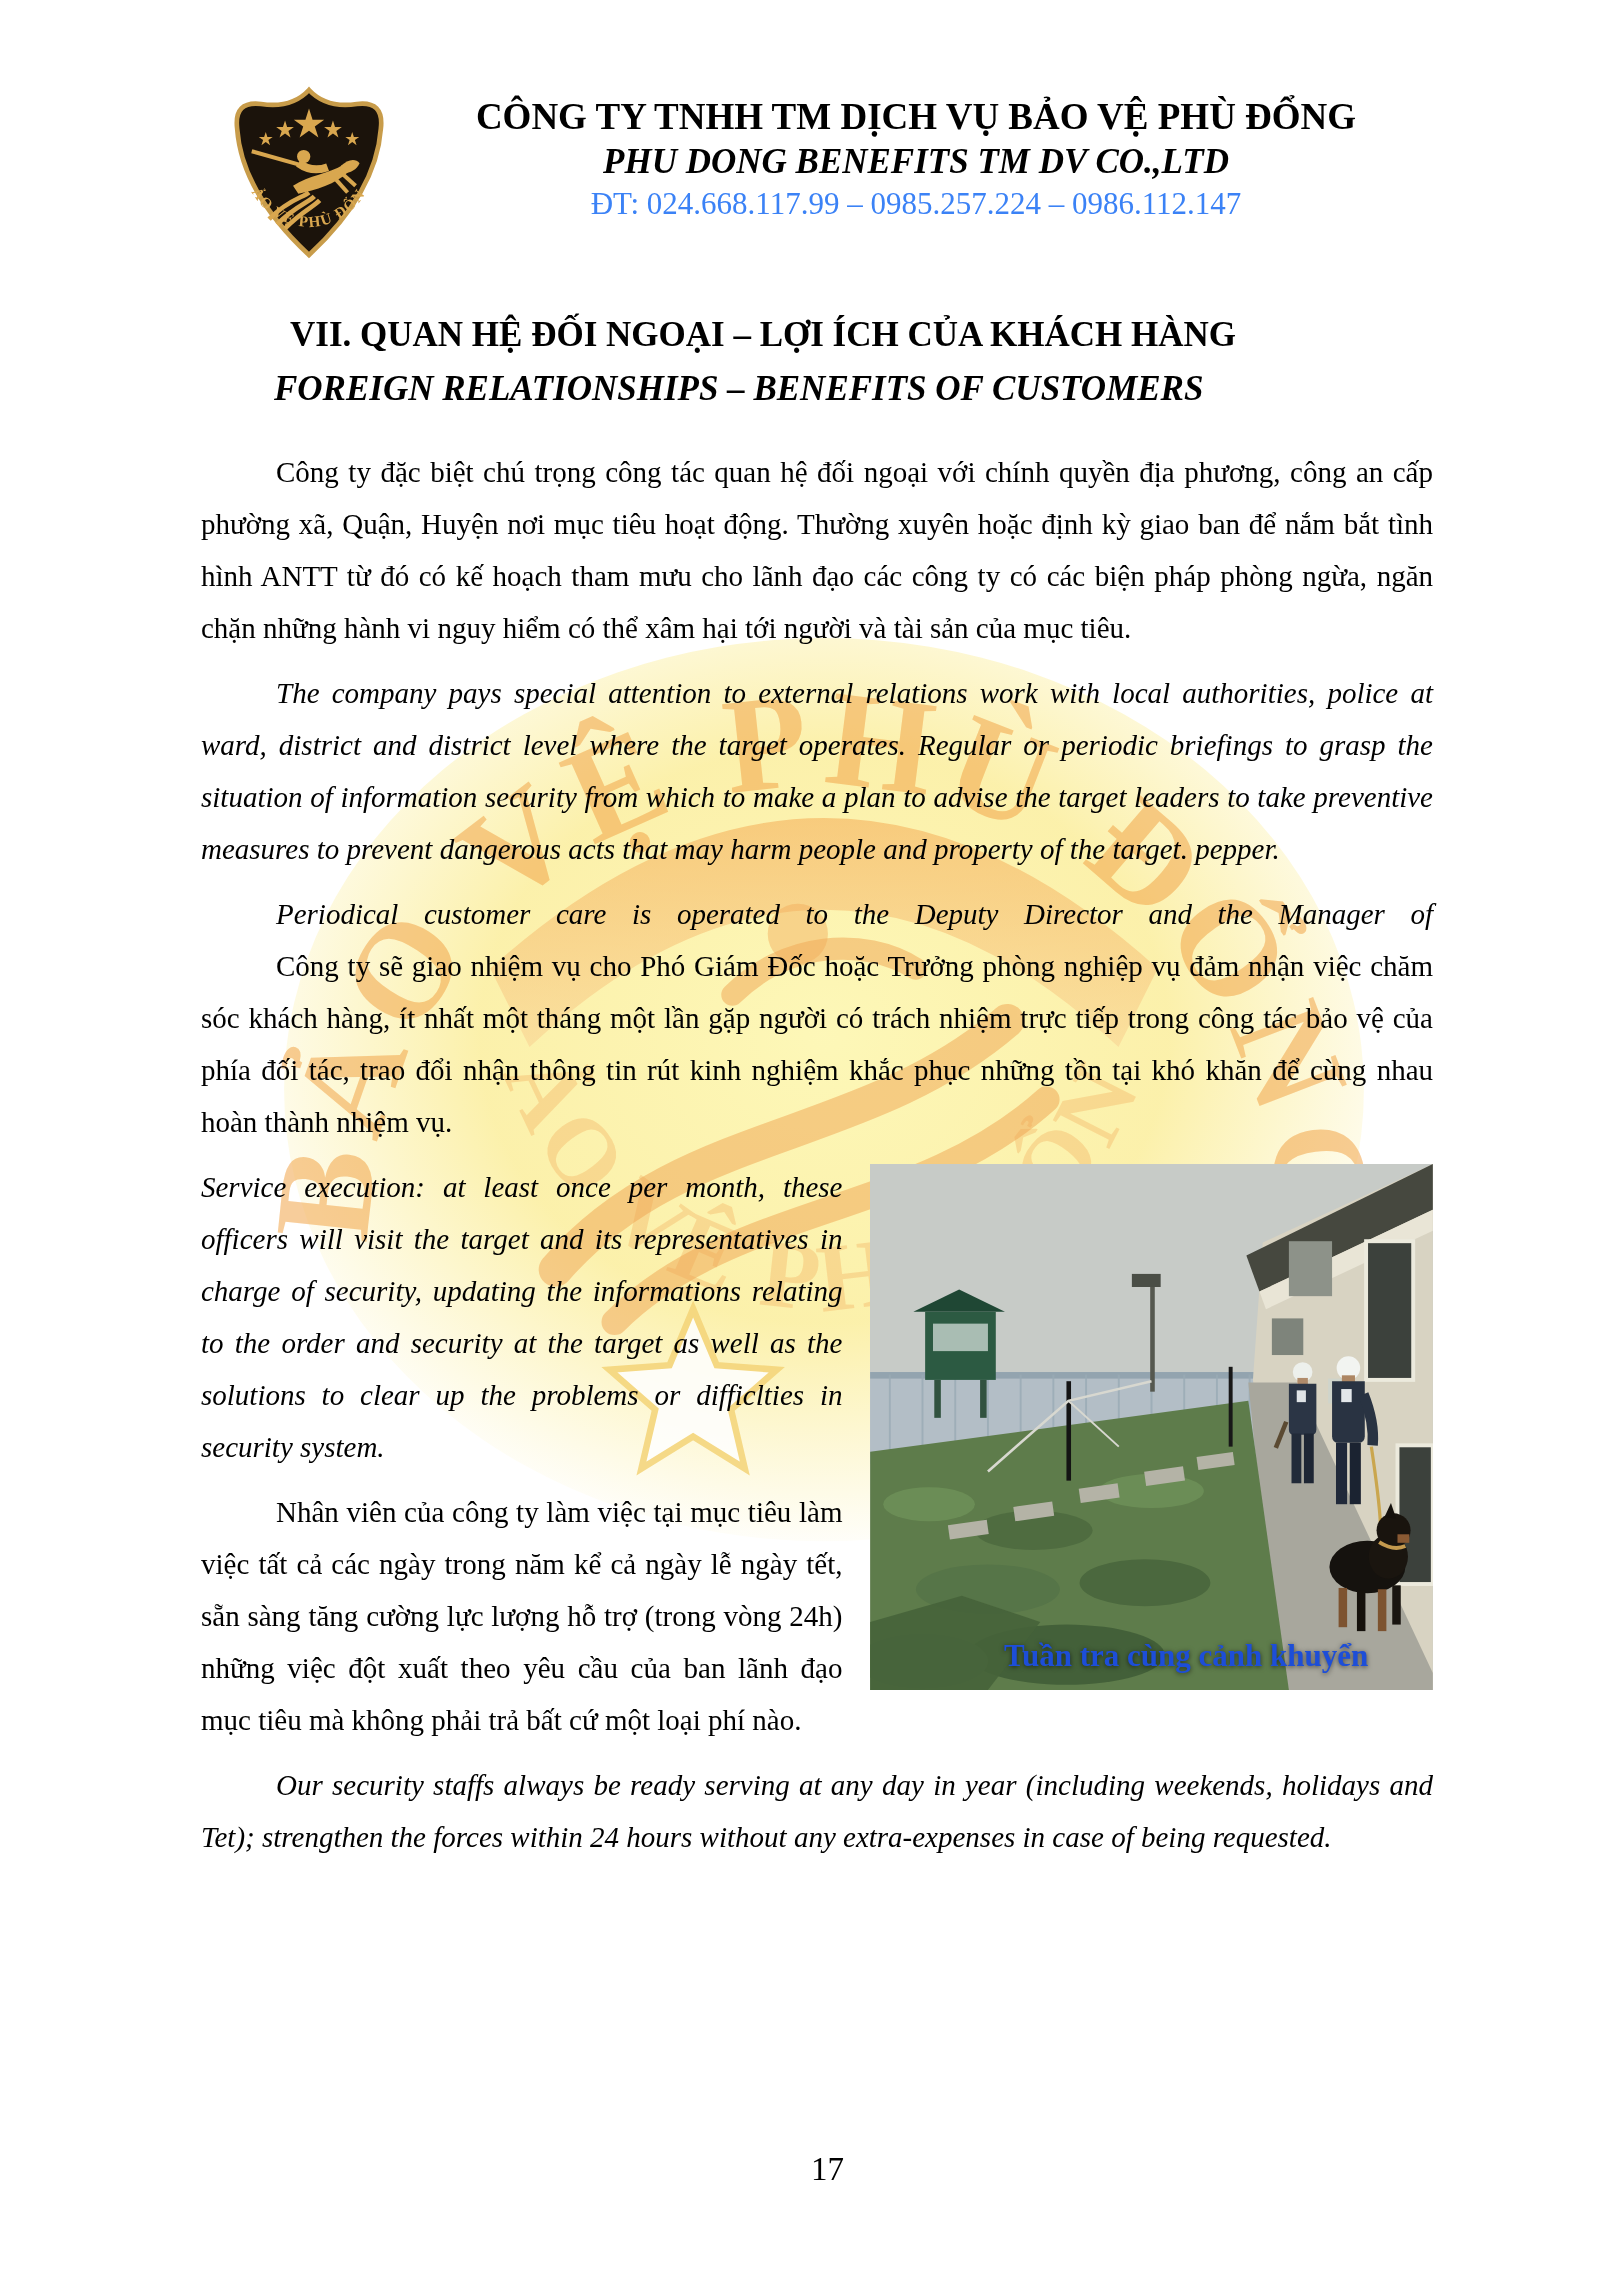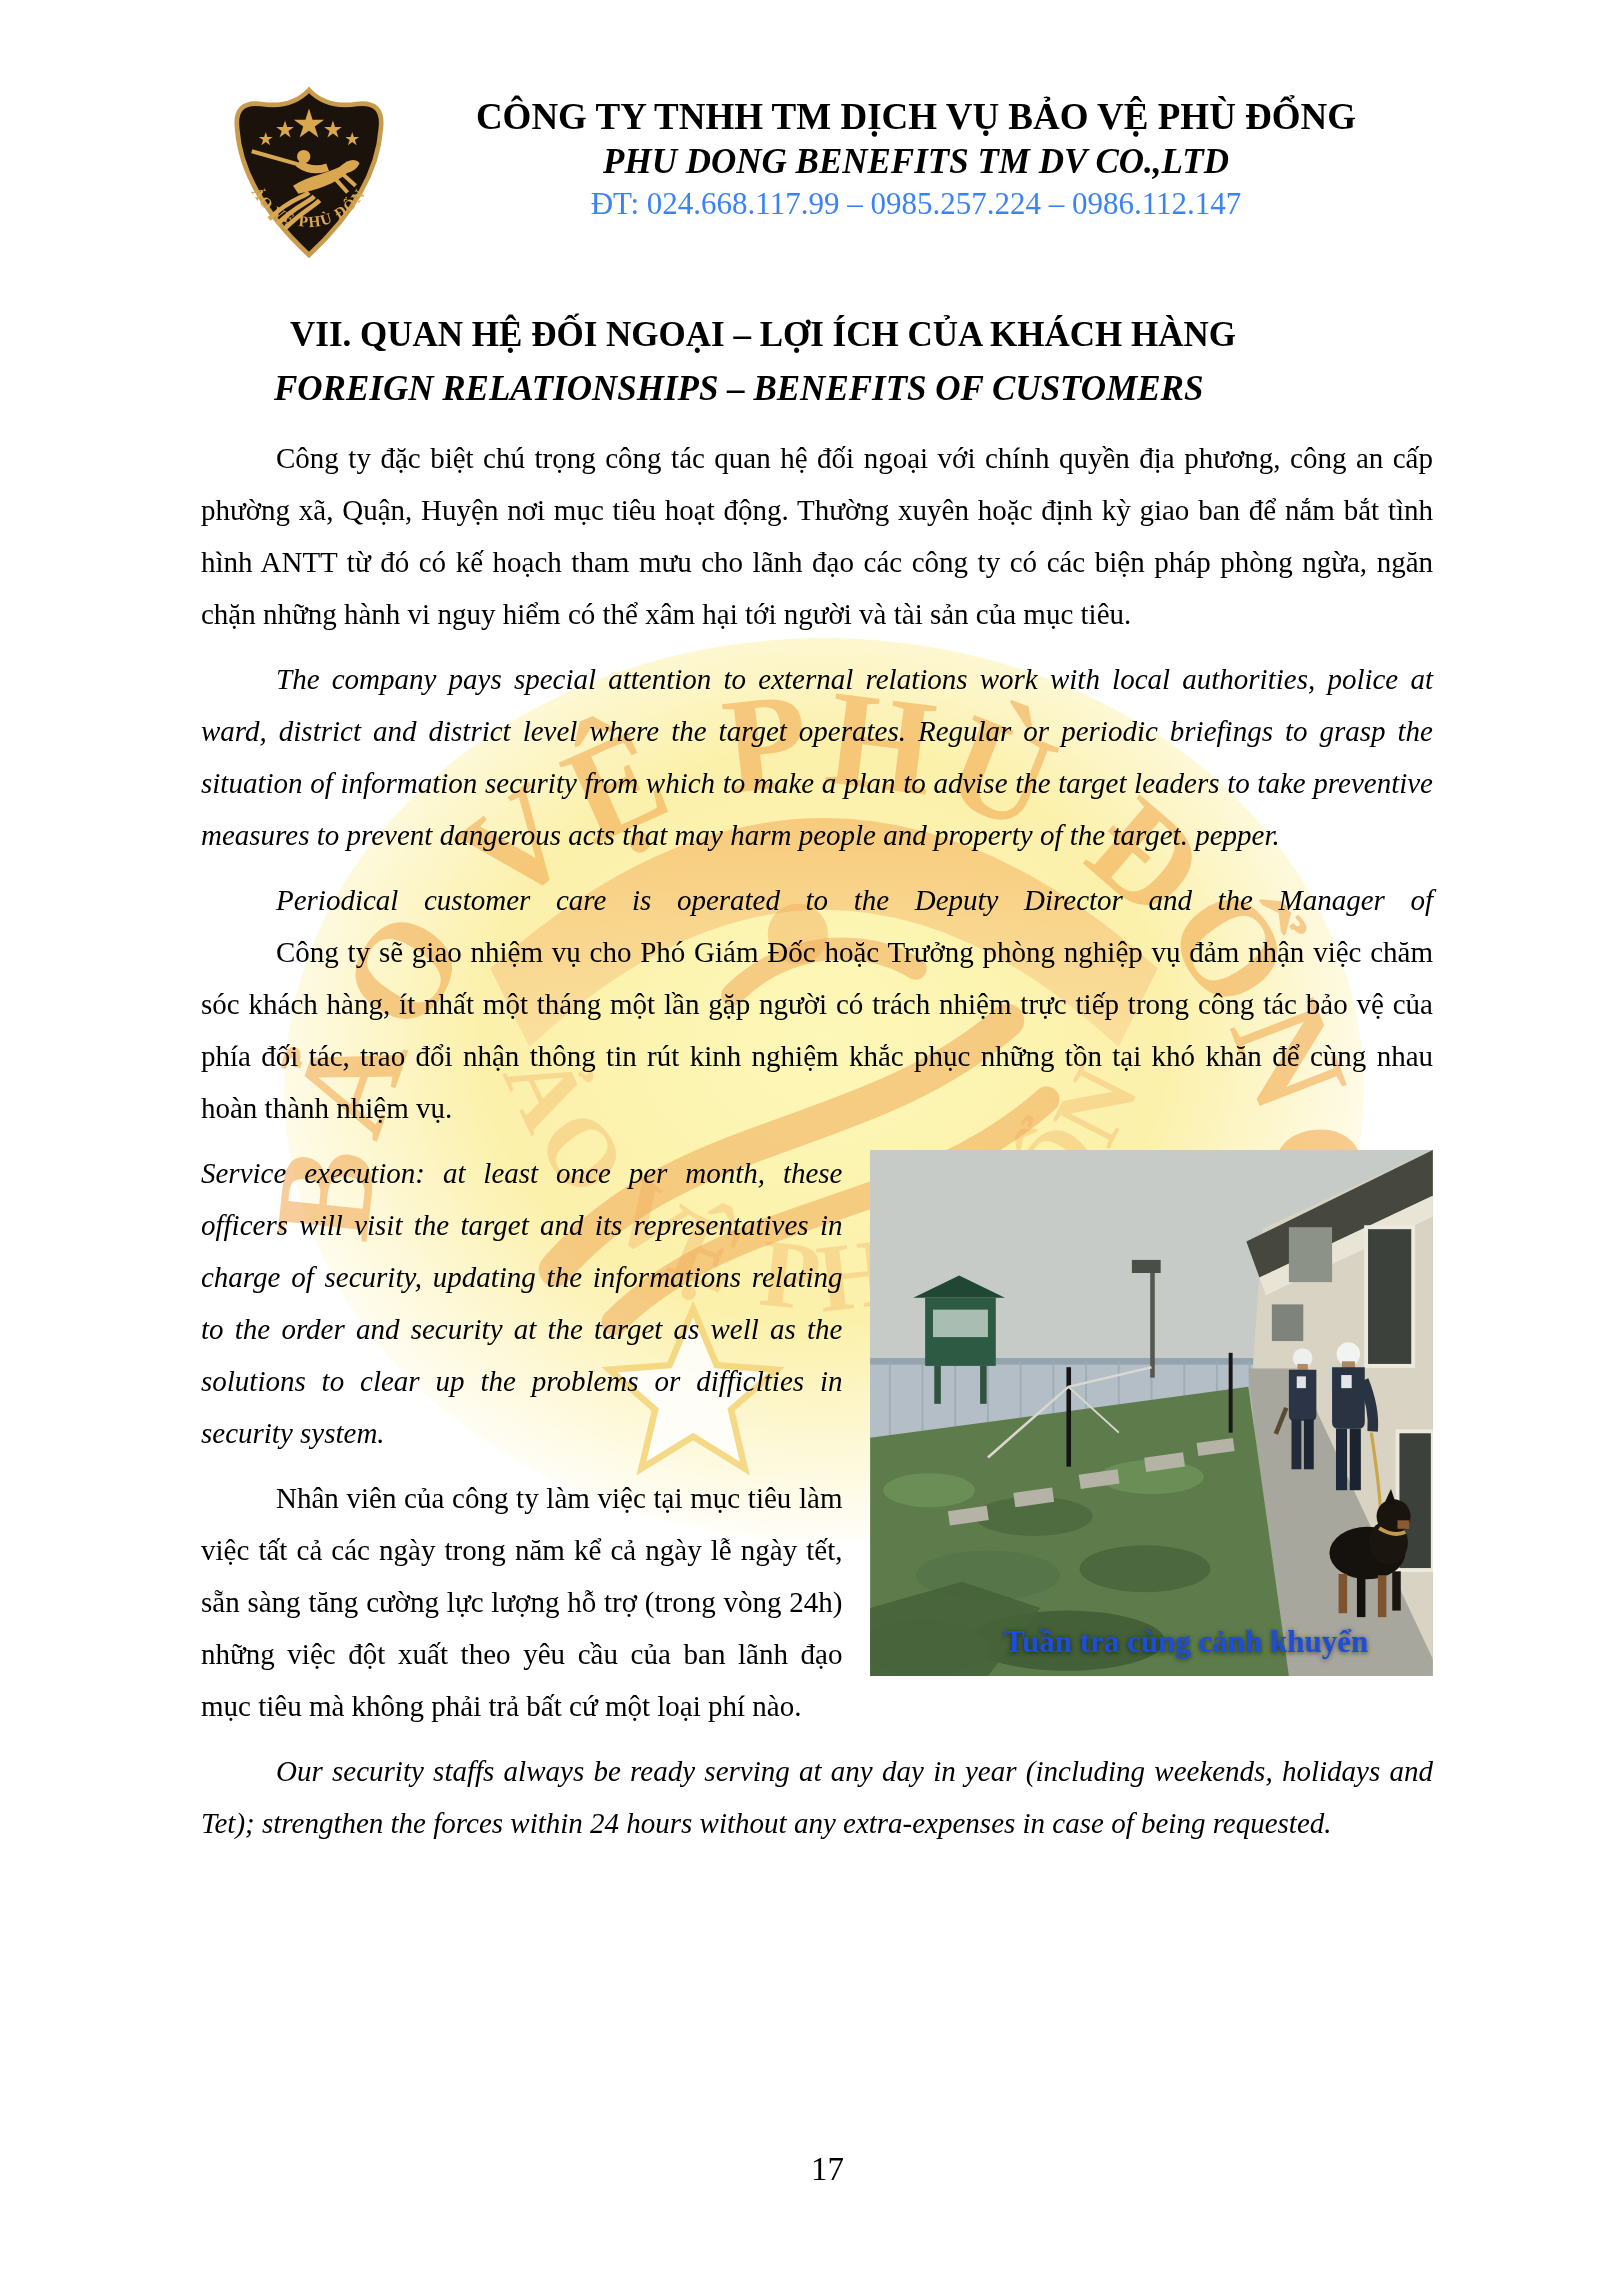--- a/index.html
+++ b/index.html
@@ -21,21 +21,21 @@
   .header{position:absolute;left:0;top:0;width:100%;height:301px;z-index:2;}
   .logo{position:absolute;left:229px;top:86px;width:160px;height:173px;}
   .logo svg{width:100%;height:100%;}
   .header-text{position:absolute;left:399px;top:93px;width:1034px;text-align:center;}
   .h-line1{font-size:37px;font-weight:bold;line-height:47px;white-space:nowrap;}
   .h-line2{font-size:35px;font-weight:bold;font-style:italic;line-height:43px;white-space:nowrap;}
   .h-line3{font-size:31px;line-height:41px;color:#3b82f6;white-space:nowrap;}
   
   .content{position:absolute;left:193px;top:313px;width:1240px;z-index:1;}
   .sec-h1{font-size:35px;font-weight:bold;line-height:43px;margin:0 0 10.5px 0;padding-left:97px;}
-  .sec-h2{font-size:35px;font-weight:bold;font-style:italic;line-height:43px;margin:0 0 22px 0;padding-left:81px;}
+  .sec-h2{font-size:35px;font-weight:bold;font-style:italic;line-height:43px;margin:0 0 36px 0;padding-left:81px;}
   .content p{
     font-size:29px;line-height:52px;
     text-align:justify;
     margin:0 0 13px 8px;
   }
   .indent{text-indent:75px;}
   .en{font-style:italic;}
   .intro-line{text-align-last:justify;margin-bottom:0 !important;}
   
   .photo{

